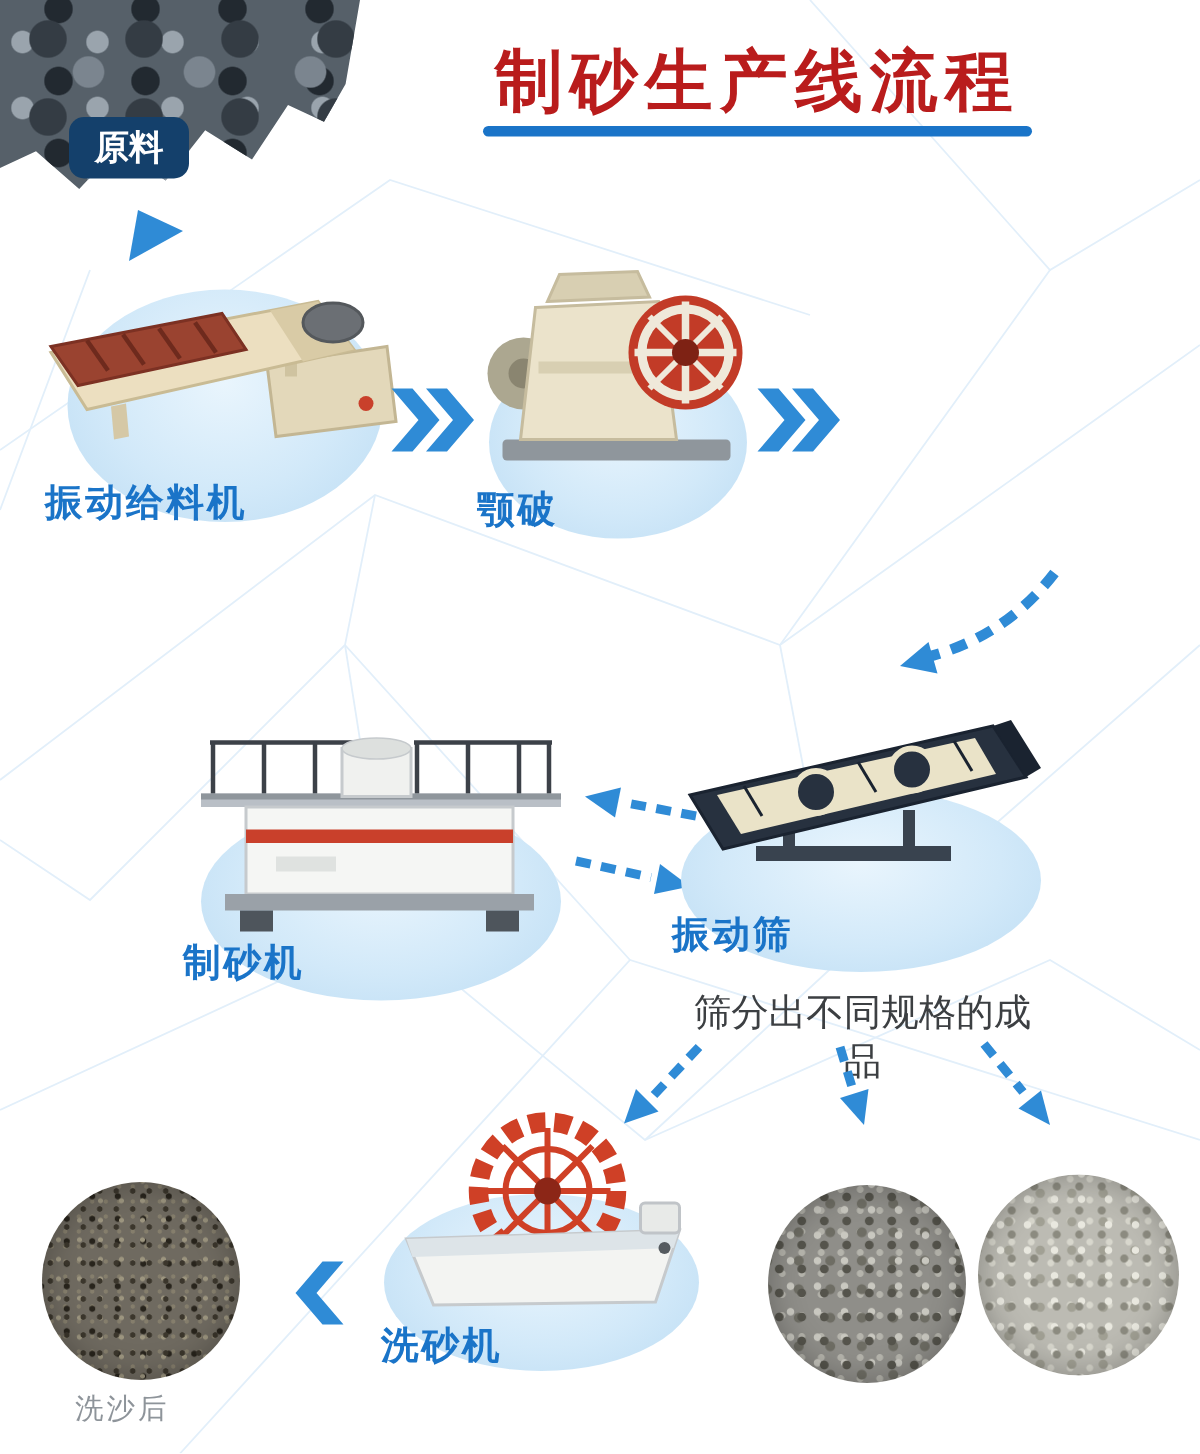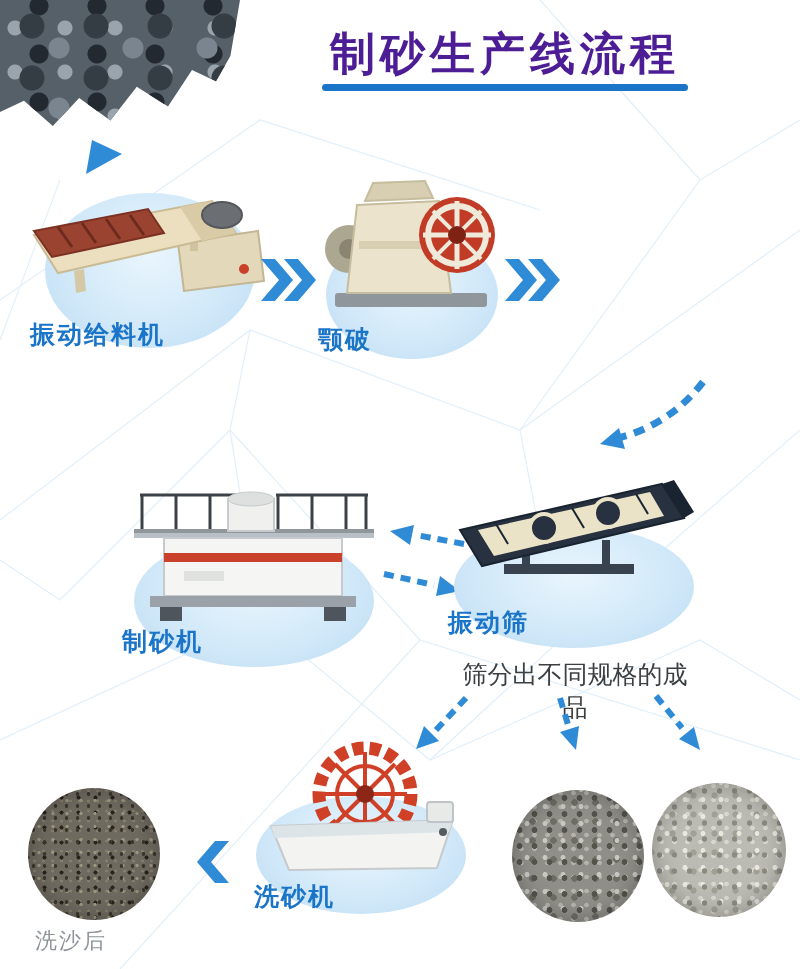--- a/index.html
+++ b/index.html
@@ -3,21 +3,21 @@
 <meta charset="utf-8">
 <style>
   * { margin:0; padding:0; box-sizing:border-box; }
   html,body { background:#ffffff; }
   body { font-family:"Liberation Sans", sans-serif; }
   .canvas { position:relative; width:800px; height:969px; background:#ffffff; overflow:hidden; }
 
   .bg-lines { position:absolute; inset:0; pointer-events:none; }
 
   .page-title { position:absolute; left:300px; top:24px; width:410px; text-align:center;
-    font-size:45px; font-weight:bold; letter-spacing:5px; color:#4c1d95; }
+    font-size:45px; font-weight:bold; letter-spacing:5px; color:#b91c1c; }
   .title-underline { position:absolute; left:322px; top:84px; width:366px; height:7px;
     border-radius:4px; background:#1a74c8; }
 
   .rock-photo { position:absolute; left:0; top:0; width:240px; height:140px;
     clip-path:polygon(0 0,100% 0,96% 40%,90% 58%,80% 50%,70% 76%,57% 62%,46% 86%,33% 70%,22% 90%,10% 72%,0 80%); }
   .raw-badge { position:absolute; left:46px; top:78px; padding:5px 17px; background:#14406b;
     color:#ffffff; font-size:23px; font-weight:bold; border-radius:10px; }
 
   .tex-rocks { background-color:#566069;
     background-image:
@@ -30,21 +30,21 @@
 
   .stage { position:absolute; }
   .ellipse { position:absolute; border-radius:50%;
     background:radial-gradient(ellipse at 50% 40%, #e9f5fd 0%, #d2e9f9 55%, #bcdcf3 100%); }
   .stage-label { position:absolute; left:0; width:100%; 
     color:#1a74c8; font-size:25px; font-weight:bold; letter-spacing:2px; }
   .machine { position:absolute; }
 
   .note-text { position:absolute; left:452px; top:658px; width:246px; text-align:center;
     color:#3c3f42; font-size:25px; }
-  .washed-label { position:absolute; left:35px; top:926px; color:#8e949a; font-size:22px; letter-spacing:2px; }
+  .washed-label { position:absolute; left:50px; top:926px; color:#8e949a; font-size:19px; letter-spacing:2px; }
 
   .circle-photo { position:absolute; border-radius:50%; overflow:hidden;
     box-shadow:inset 0 0 22px rgba(0,0,0,.28); }
   .tex-washed-sand { background-color:#6f6a60;
     background-image:
       radial-gradient(circle, #3b362c 1.6px, transparent 2.1px),
       radial-gradient(circle, #9c957f 1.4px, transparent 1.9px),
       radial-gradient(circle, #28241c 1.8px, transparent 2.3px),
       radial-gradient(circle, #857e6c 1.2px, transparent 1.7px);
     background-size:11px 12px,14px 13px,17px 15px,9px 10px;
@@ -84,20 +84,21 @@
       <path d="M230,430 L60,600 L0,560"></path>
       <path d="M250,330 L230,430 L420,640"></path>
       <path d="M520,430 L560,640"></path>
       <path d="M60,180 L0,340"></path>
       <path d="M700,180 L520,430"></path>
       <path d="M260,620 L230,430"></path>
     </g>
   </svg>
 
   <div class="rock-photo tex-rocks"></div>
+  <div class="raw-badge">原料</div>
 
   <div class="page-title">制砂生产线流程</div>
   <div class="title-underline"></div>
 
   <svg class="arrow" style="left:80px;top:136px;" width="44" height="42" viewBox="0 0 44 42">
     <polygon points="6,38 12,4 42,18" fill="#2f8bd6"></polygon>
   </svg>
 
   <div class="stage" style="left:30px;top:175px;width:240px;height:175px;">
     <div class="ellipse" style="left:15px;top:18px;width:210px;height:155px;"></div>

